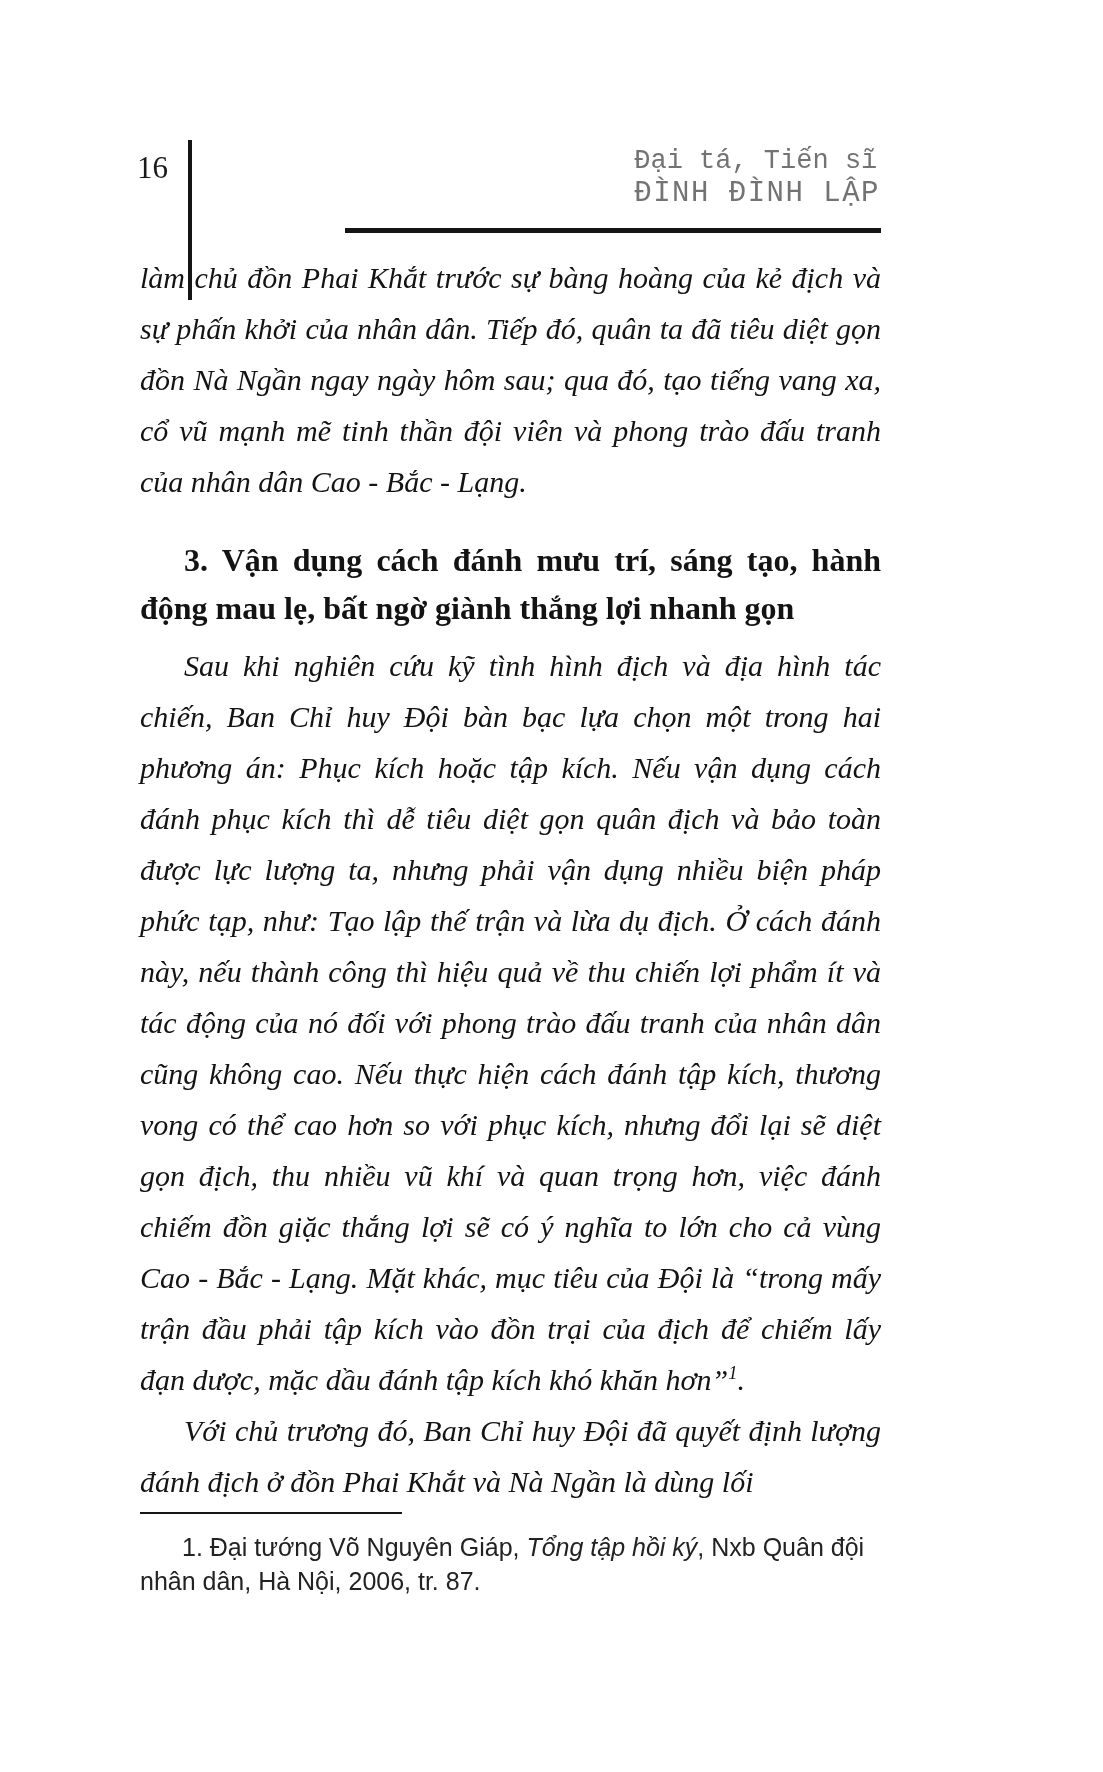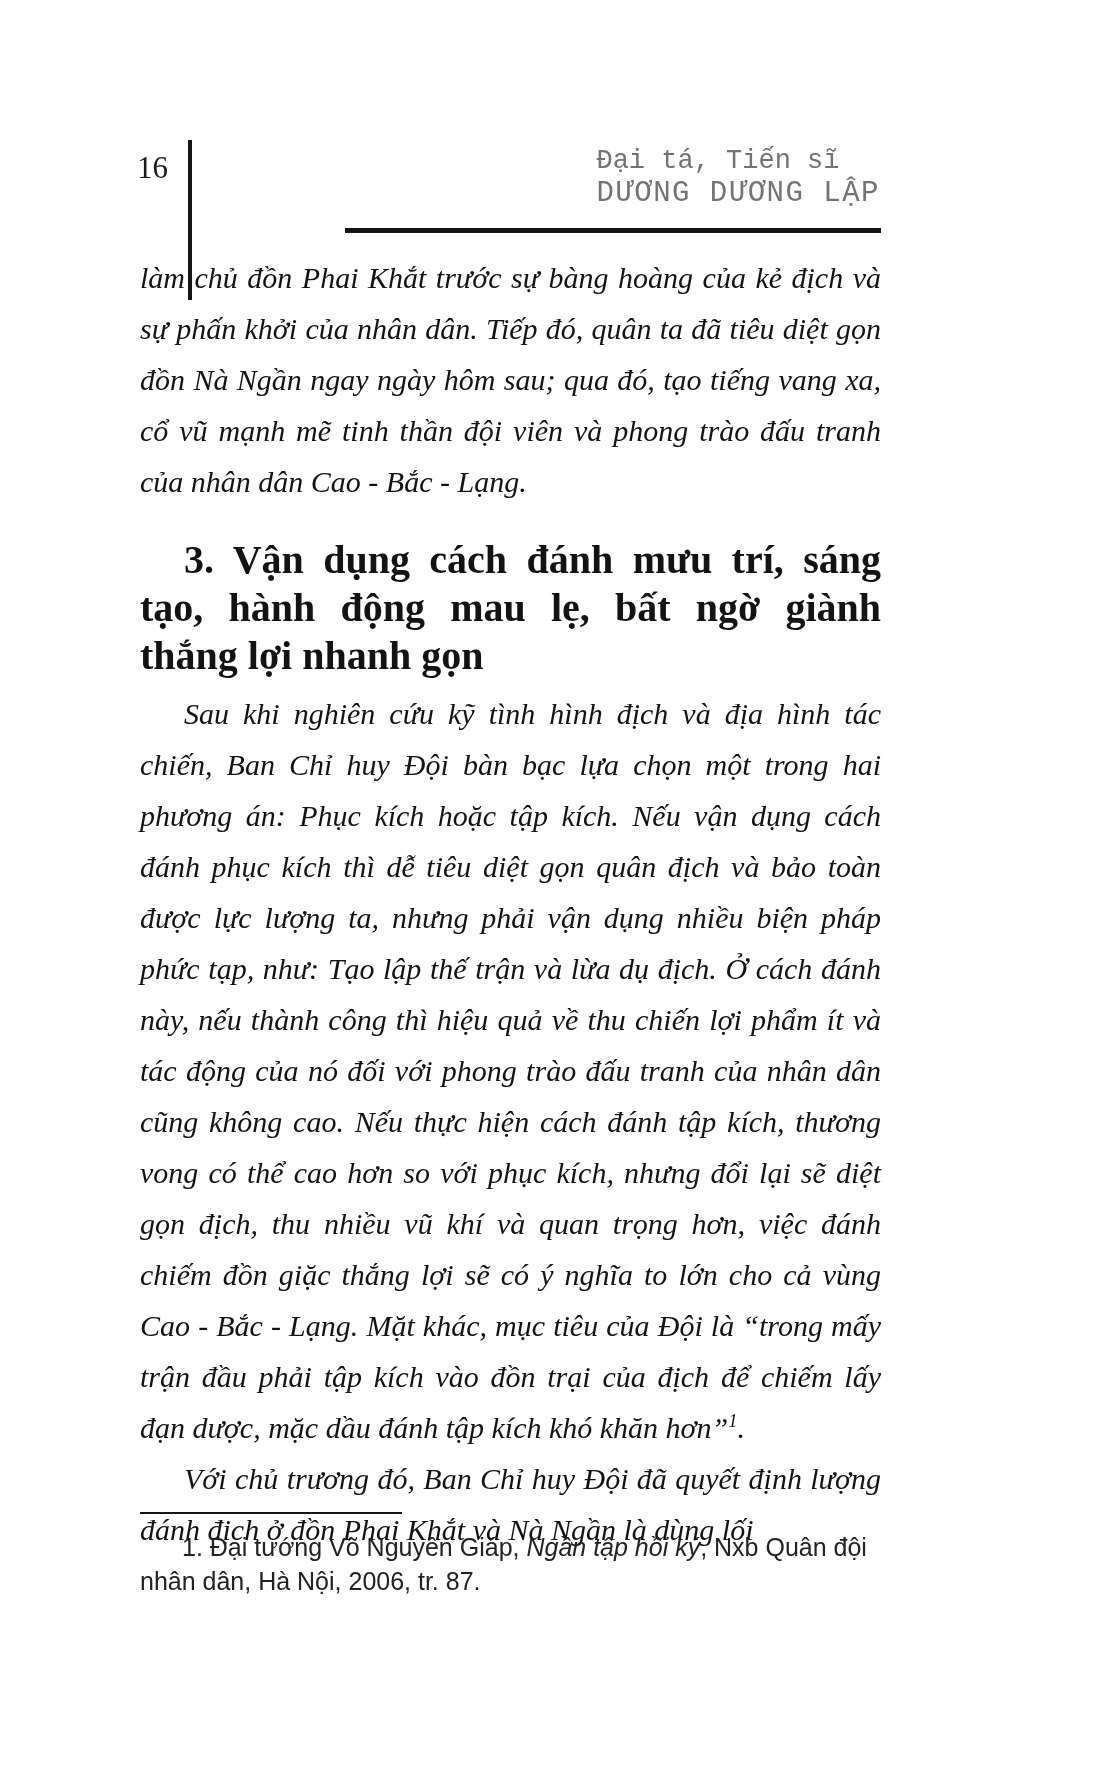--- a/index.html
+++ b/index.html
@@ -59,21 +59,21 @@
     font-family: "Liberation Serif", serif;
     font-size: 30px;
     line-height: 51px;
     text-align: justify;
     color: #131313;
   }
   .content p { margin: 0; font-style: italic; }
   .para-indent { text-indent: 44px; }
   .section-heading {
     margin: 29px 0 8px 0;
-    font-size: 40px;
+    font-size: 32px;
     font-weight: 700;
     line-height: 48px;
     text-indent: 44px;
     text-align: justify;
   }
   .para-last { margin-top: 10px; }
   sup.fn-ref {
     font-size: 0.62em;
     line-height: 0;
     vertical-align: super;
@@ -107,33 +107,33 @@
 <body>
 
 <div class="page">
 
   <div class="page-number">16</div>
 
   <div class="header-vbar"></div>
 
   <div class="header-block">
     <div class="header-line1">Đại tá, Tiến sĩ</div>
-    <div class="header-line2">DƯƠNG DƯƠNG LẬP</div>
+    <div class="header-line2">ĐÌNH ĐÌNH LẬP</div>
   </div>
 
   <div class="header-rule"></div>
 
   <main class="content">
     <p class="para-first">làm chủ đồn Phai Khắt trước sự bàng hoàng của kẻ địch và sự phấn khởi của nhân dân. Tiếp đó, quân ta đã tiêu diệt gọn đồn Nà Ngần ngay ngày hôm sau; qua đó, tạo tiếng vang xa, cổ vũ mạnh mẽ tinh thần đội viên và phong trào đấu tranh của nhân dân Cao - Bắc - Lạng.</p>
 
     <h3 class="section-heading">3. Vận dụng cách đánh mưu trí, sáng tạo, hành động mau lẹ, bất ngờ giành thắng lợi nhanh gọn</h3>
 
     <p class="para-indent"><span>Sau khi nghiên cứu kỹ tình hình địch và địa hình tác chiến, Ban Chỉ huy Đội bàn bạc lựa chọn một trong hai phương án: Phục kích hoặc tập kích. Nếu vận dụng cách đánh phục kích thì dễ tiêu diệt gọn quân địch và bảo toàn được lực lượng ta, nhưng phải vận dụng nhiều biện pháp phức tạp, như: Tạo lập thế trận và lừa dụ địch. Ở cách đánh này, nếu thành công thì hiệu quả về thu chiến lợi phẩm ít và tác động của nó đối với phong trào đấu tranh của nhân dân cũng không cao. Nếu thực hiện cách đánh tập kích, thương vong có thể cao hơn so với phục kích, nhưng đổi lại sẽ diệt gọn địch, thu nhiều vũ khí và quan trọng hơn, việc đánh chiếm đồn giặc thắng lợi sẽ có ý nghĩa to lớn cho cả vùng Cao - Bắc - Lạng. Mặt khác, mục tiêu của Đội là “trong mấy trận đầu phải tập kích vào đồn trại của địch để chiếm lấy đạn dược, mặc dầu đánh tập kích khó khăn hơn”</span><sup class="fn-ref">1</sup><span>.</span></p>
 
     <p class="para-indent para-last">Với chủ trương đó, Ban Chỉ huy Đội đã quyết định lượng đánh địch ở đồn Phai Khắt và Nà Ngần là dùng lối</p>
   </main>
 
   <footer class="footnote-area">
     <div class="fn-rule"></div>
-    <p class="fn-text"><span>1. Đại tướng Võ Nguyên Giáp, </span><span class="fn-italic">Ngần tập hồi ký</span><span>, Nxb Quân đội nhân dân, Hà Nội, 2006, tr. 87.</span></p>
+    <p class="fn-text"><span>1. Đại tướng Võ Nguyên Giáp, </span><span class="fn-italic">Tổng tập hồi ký</span><span>, Nxb Quân đội nhân dân, Hà Nội, 2006, tr. 87.</span></p>
   </footer>
 
 </div>
 
 </body></html>

